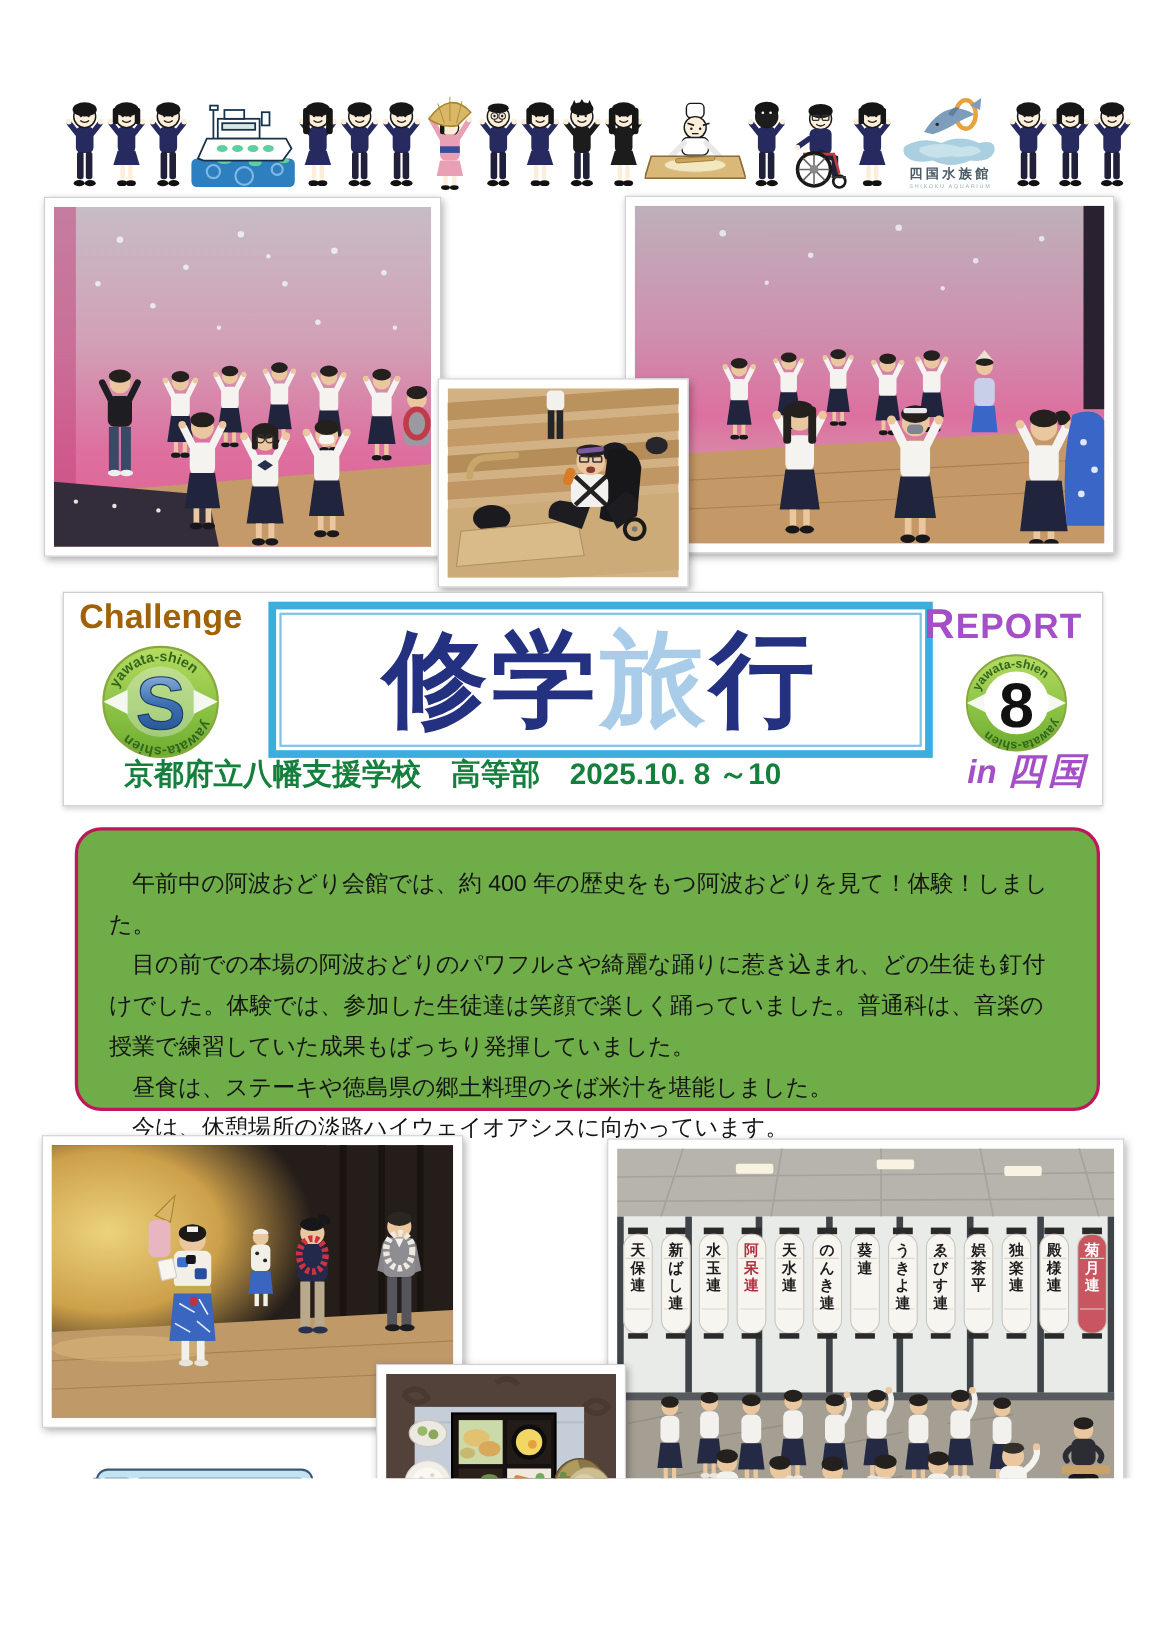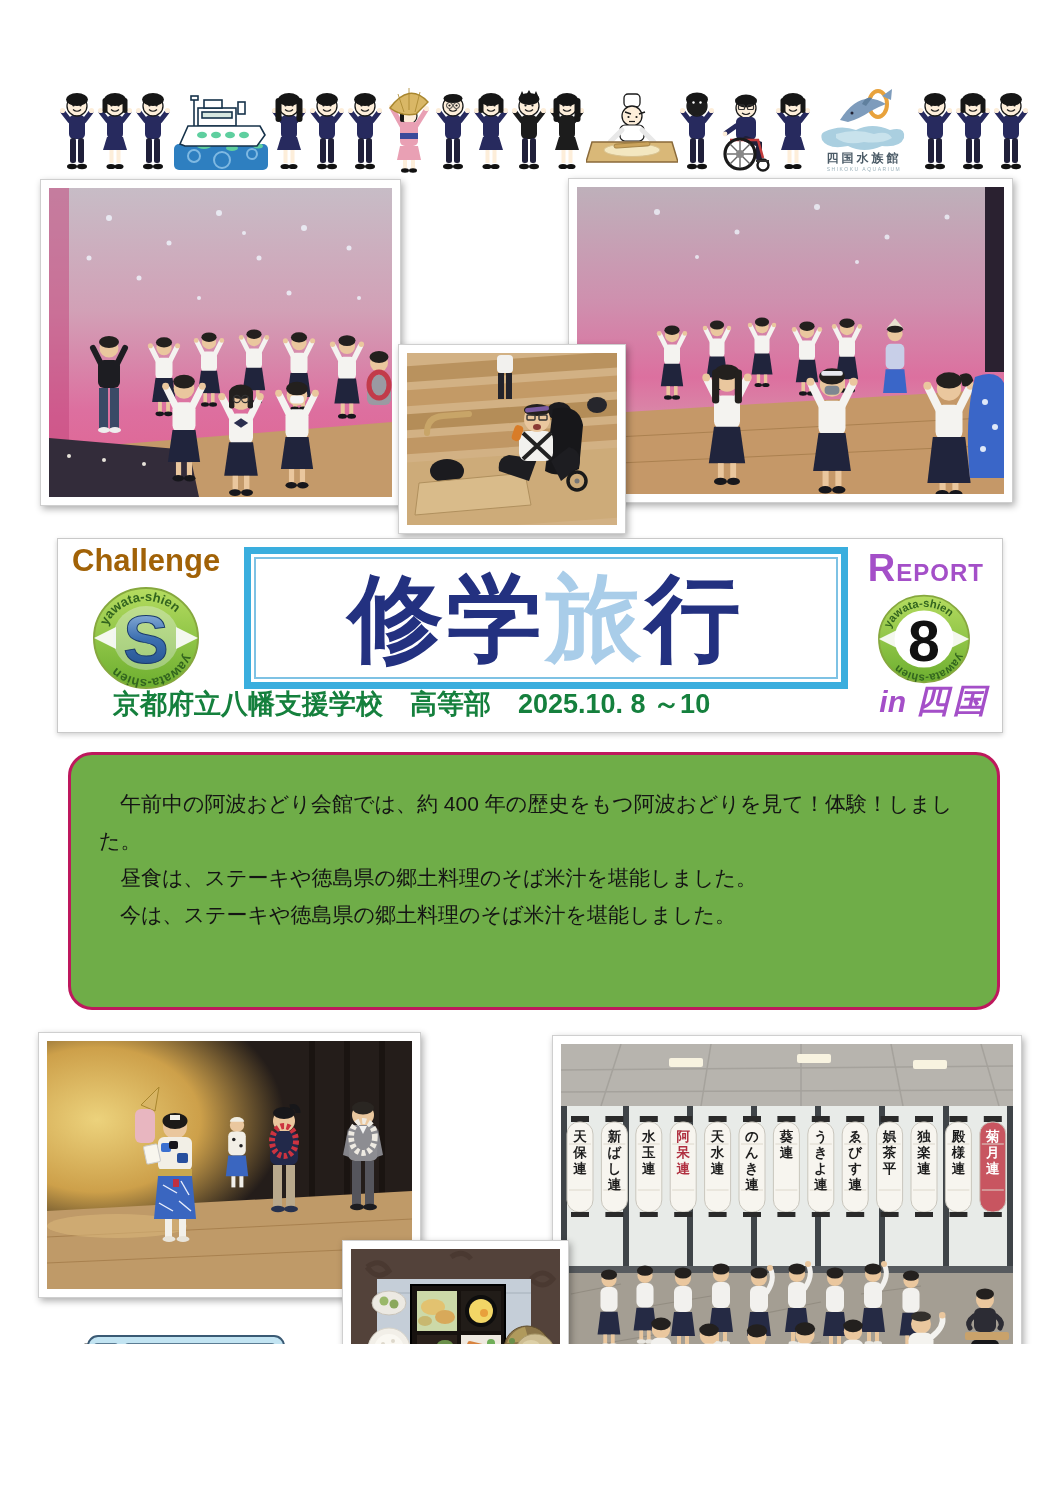--- a/index.html
+++ b/index.html
@@ -19,21 +19,21 @@
   .challenge{position:absolute;left:14px;top:4px;font-size:31px;font-weight:700;color:#a16207;}
   .logo-challenge{position:absolute;left:28px;top:42px;width:120px;height:114px;}
   .title-frame{position:absolute;left:186px;top:8px;width:604px;height:142px;
                border:7px solid #3aaede;background:#fff;box-sizing:border-box;
                display:flex;align-items:center;justify-content:center;}
   .title-frame-inner{position:absolute;inset:3px;border:2px solid #7ec2e4;pointer-events:none;}
   .main-title{font-size:95px;font-weight:800;line-height:1;letter-spacing:4px;
               font-family:"Liberation Sans","DejaVu Sans",sans-serif;}
   .report{position:absolute;right:18px;top:8px;color:#a44fc8;font-weight:800;letter-spacing:1px;}
   .report .bigR{font-size:38px;}
-  .report .rest{font-size:24px;}
+  .report .rest{font-size:32px;}
   .logo-report{position:absolute;right:26px;top:50px;width:104px;height:100px;}
   .school-line{position:absolute;left:55px;bottom:10px;font-size:27px;font-weight:800;color:#15803d;}
   .in-loc{position:absolute;right:12px;bottom:8px;font-weight:800;color:#a44fc8;font-style:italic;}
   .in-loc .in{font-size:30px;margin-right:10px;}
   .in-loc .loc{font-size:33px;letter-spacing:4px;}
   
   .report-box{position:absolute;left:68px;top:752px;width:932px;height:258px;background:#6fad48;
               border:3px solid #be185d;border-radius:24px;box-sizing:border-box;z-index:1;}
   .report-box .txt{padding:30px 28px 0 28px;font-size:21px;line-height:37px;color:#141414;}
   .report-box p{margin:0;}
@@ -657,22 +657,23 @@
     </svg>
     <div class="school-line">京都府立八幡支援学校　高等部　2025.10. 8 ～10</div>
     <div class="in-loc">
       <span class="in">in</span><span class="loc">四国</span>
     </div>
   </div>
 
   <div class="report-box">
     <div class="txt">
         <p>　午前中の阿波おどり会館では、約 400 年の歴史をもつ阿波おどりを見て！体験！しました。</p>
+        <p>　目の前での本場の阿波おどりのパワフルさや綺麗な踊りに惹き込まれ、どの生徒も釘付けでした。体験では、参加した生徒達は笑顔で楽しく踊っていました。普通科は、音楽の授業で練習していた成果もばっちり発揮していました。</p>
         <p>　昼食は、ステーキや徳島県の郷土料理のそば米汁を堪能しました。</p>
-        <p>　今は、ステーキや徳島県の郷土料理のそば米汁を堪能しました。</p>
+        <p>　今は、休憩場所の淡路ハイウェイオアシスに向かっています。</p>
       </div>
   </div>
 
   <div class="photo" style="left:38px;top:1032px;width:365px;height:248px;z-index:1">
     <svg width="365" height="248" viewBox="0 0 365 248">
       <defs>
         <radialGradient id="blglow" cx="0.2" cy="0.45" r="0.75">
           <stop offset="0" stop-color="#ecd27c"></stop>
             <stop offset="0.55" stop-color="#cda04a"></stop>
             <stop offset="1" stop-color="#241d1a"></stop>

